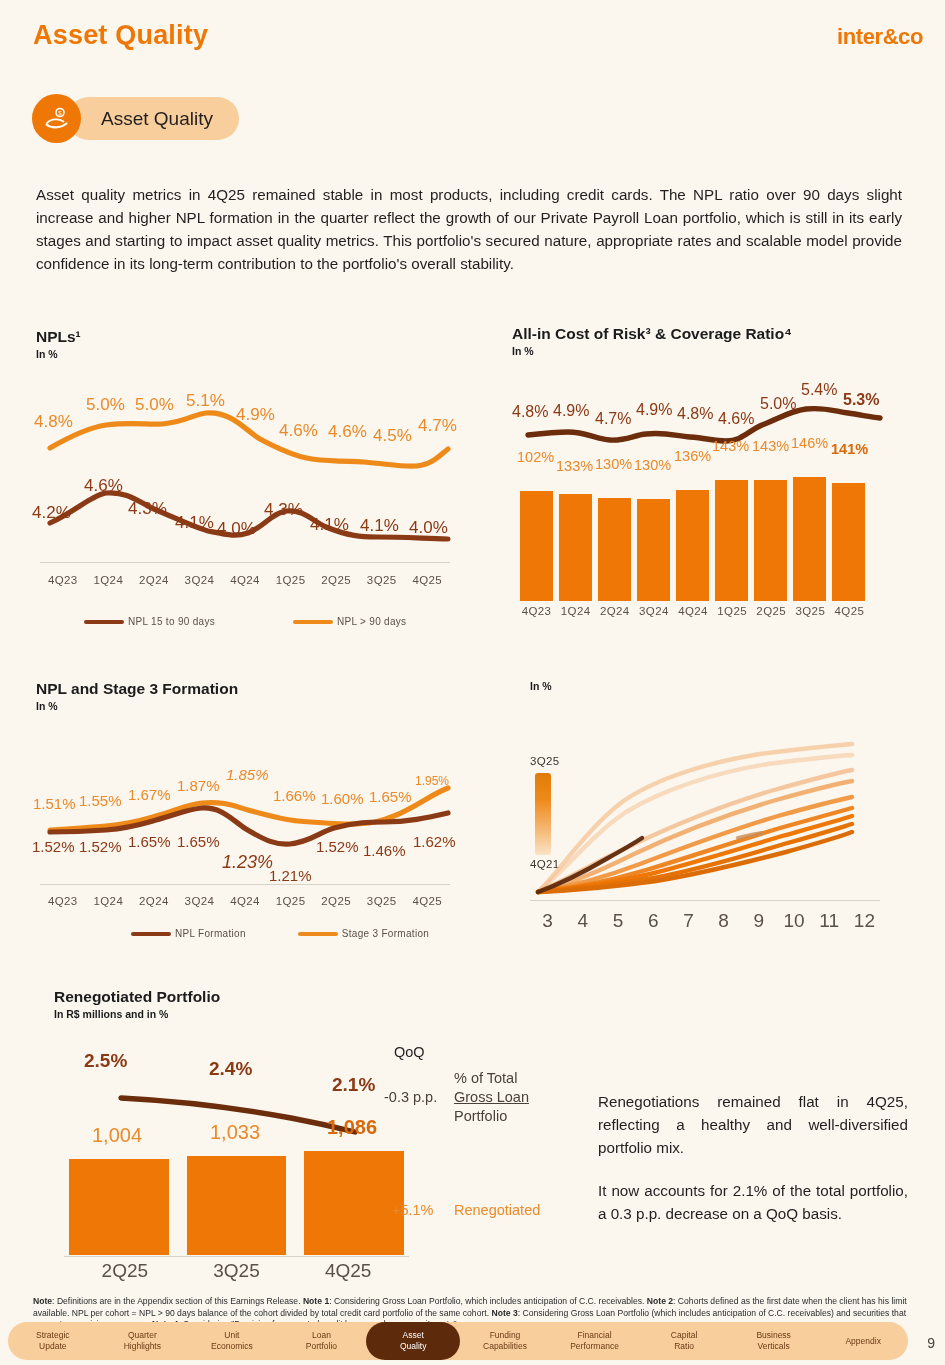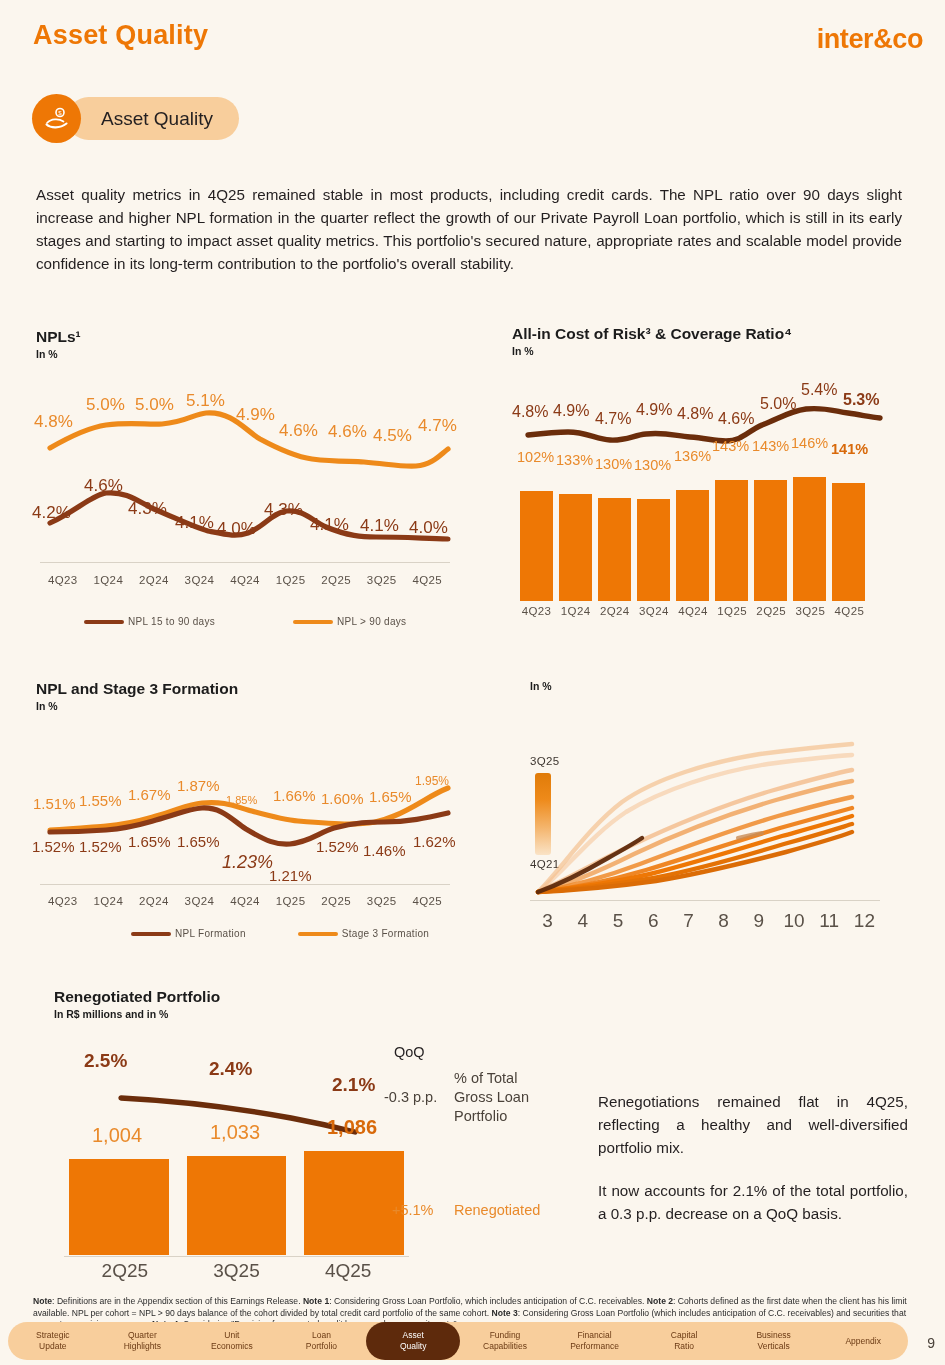--- a/index.html
+++ b/index.html
@@ -11,21 +11,21 @@
   }
   .page{position:absolute;inset:0;}
 
   
   #page-title{
     position:absolute;left:33px;top:20px;
     font-size:27px;font-weight:bold;color:#EE7705;letter-spacing:.2px;
   }
   #brand-logo{
     position:absolute;right:22px;top:24px;
-    font-size:27px;font-weight:bold;color:#EE7705;letter-spacing:-.4px;
+    font-size:22px;font-weight:bold;color:#EE7705;letter-spacing:-.4px;
   }
   #section-pill{
     position:absolute;left:32px;top:94px;height:49px;display:flex;align-items:center;
   }
   #section-pill .badge-icon{
     width:49px;height:49px;border-radius:50%;background:#EE7705;
     display:flex;align-items:center;justify-content:center;position:relative;z-index:2;
   }
   #section-pill .pill-body{
     height:43px;margin-left:-14px;padding:0 26px 0 34px;
@@ -229,21 +229,21 @@
       <div class="bar" style="height:103px;"></div>
       <div class="bar" style="height:102px;"></div>
       <div class="bar" style="height:111px;"></div>
       <div class="bar" style="height:121px;"></div>
       <div class="bar" style="height:121px;"></div>
       <div class="bar" style="height:124px;"></div>
       <div class="bar" style="height:118px;"></div>
     </div>
 
     <div class="bar-val" style="left:5px;top:124px;">102%</div>
-    <div class="bar-val" style="left:44px;top:127px;">133%</div>
+    <div class="bar-val" style="left:44px;top:133px;">133%</div>
     <div class="bar-val" style="left:83px;top:131px;">130%</div>
     <div class="bar-val" style="left:122px;top:132px;">130%</div>
     <div class="bar-val" style="left:162px;top:123px;">136%</div>
     <div class="bar-val" style="left:200px;top:113px;">143%</div>
     <div class="bar-val" style="left:240px;top:113px;">143%</div>
     <div class="bar-val" style="left:279px;top:110px;">146%</div>
     <div class="bar-val" style="left:319px;top:116px;font-weight:bold;color:#D8690A;">141%</div>
 
     <div class="cat-labels" style="left:5px;top:280px;width:352px;">
       <span style="flex:1">4Q23</span>
@@ -271,21 +271,21 @@
 
         <path d="M14,82 C40,82 56,81 70,80 C94,78 106,74 120,70 C142,64 152,59 166,58
                  C186,57 196,70 210,79 C230,91 240,95 254,94 C274,92 284,82 298,78
                  C320,72 334,72 348,72 C372,72 390,68 412,63" fill="none" stroke="#8B3A16" stroke-width="5.2" stroke-linecap="round" stroke-linejoin="round"></path>
       </svg>
 
       <div class="dlabel o" style="left:-3px;top:45px;font-size:15px;">1.51%</div>
       <div class="dlabel o" style="left:43px;top:42px;font-size:15px;">1.55%</div>
       <div class="dlabel o" style="left:92px;top:36px;font-size:15px;">1.67%</div>
       <div class="dlabel o" style="left:141px;top:27px;font-size:15px;">1.87%</div>
-      <div class="dlabel o" style="left:190px;top:44px;font-size:11px;">1.85%</div>
+      <div class="dlabel o" style="left:190px;top:16px;font-size:15px;font-style:italic;">1.85%</div>
       <div class="dlabel o" style="left:237px;top:37px;font-size:15px;">1.66%</div>
       <div class="dlabel o" style="left:285px;top:40px;font-size:15px;">1.60%</div>
       <div class="dlabel o" style="left:333px;top:38px;font-size:15px;">1.65%</div>
       <div class="dlabel o" style="left:379px;top:24px;font-size:12px;">1.95%</div>
 
       <div class="dlabel b" style="left:-4px;top:88px;font-size:15px;">1.52%</div>
       <div class="dlabel b" style="left:43px;top:88px;font-size:15px;">1.52%</div>
       <div class="dlabel b" style="left:92px;top:83px;font-size:15px;">1.65%</div>
       <div class="dlabel b" style="left:141px;top:83px;font-size:15px;">1.65%</div>
       <div class="dlabel b" style="left:186px;top:102px;font-size:18px;font-style:italic;">1.23%</div>
@@ -371,21 +371,21 @@
     <svg width="330" height="70" viewBox="0 0 330 70" style="position:absolute;left:15px;top:92px;">
       <path d="M52,18 C110,21 168,28 222,38 C254,44 270,48 286,52" fill="none" stroke="#6B2D0B" stroke-width="5.4" stroke-linecap="round"></path>
     </svg>
 
     <div class="reneg-pct" style="left:30px;top:62px;">2.5%</div>
     <div class="reneg-pct" style="left:155px;top:70px;">2.4%</div>
     <div class="reneg-pct" style="left:278px;top:86px;">2.1%</div>
 
     <div class="side-note" style="left:330px;top:100px;">-0.3 p.p.</div>
     <div class="side-note" style="left:400px;top:81px;">% of Total</div>
-    <div class="side-note" style="left:400px;top:100px;">Gross Loan</div>
+    <div class="side-note" style="left:400px;top:100px;text-decoration:underline;">Gross Loan</div>
     <div class="side-note" style="left:400px;top:119px;">Portfolio</div>
 
     <div id="reneg-bars">
       <div class="bar" style="height:96px;"></div>
       <div class="bar" style="height:99px;"></div>
       <div class="bar" style="height:104px;"></div>
     </div>
 
     <div class="reneg-val" style="left:38px;top:136px;">1,004</div>
     <div class="reneg-val" style="left:156px;top:133px;">1,033</div>

